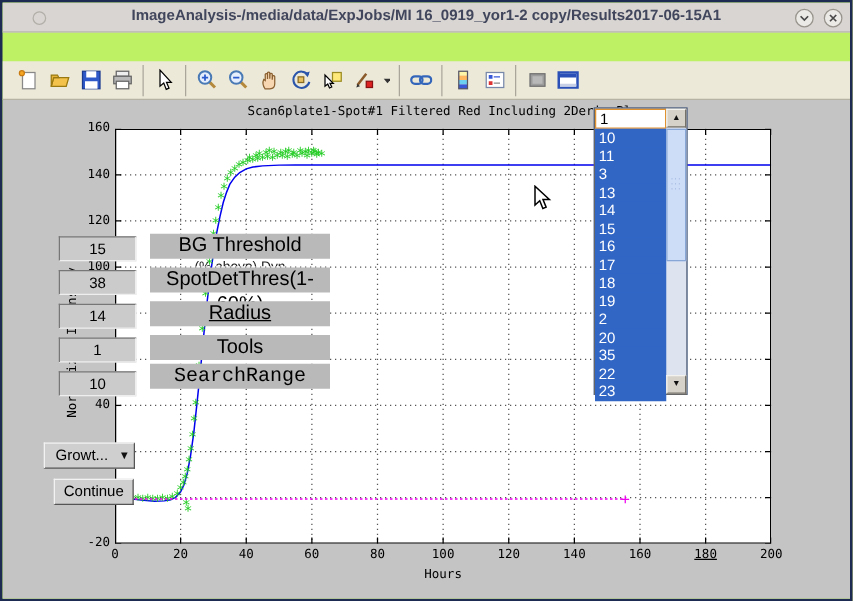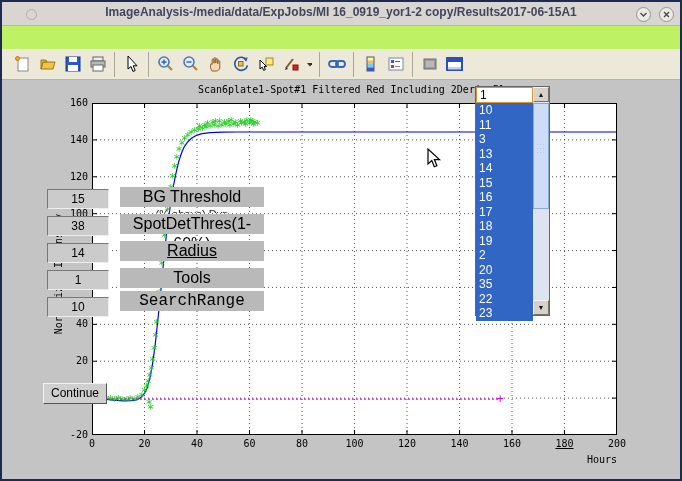--- a/index.html
+++ b/index.html
@@ -28,21 +28,21 @@
   .tb-btn.narrow{width:12px;}
   
   #figure{position:absolute;left:0;top:78px;width:678px;height:399px;background:#c4c4c4;}
   #plot-title{position:absolute;left:90px;top:4px;width:525px;text-align:center;
               font-family:"DejaVu Sans Mono",monospace;font-size:10px;color:#000;white-space:nowrap;}
   #plot-svg{position:absolute;left:90px;top:23px;background:#fff;}
   .xtick-label{position:absolute;top:358px;width:40px;margin-left:-20px;text-align:center;
               font-family:"DejaVu Sans Mono",monospace;font-size:10px;color:#000;}
   .ytick-label{position:absolute;left:56px;width:30px;text-align:right;
               font-family:"DejaVu Sans Mono",monospace;font-size:10px;color:#000;}
-  #xlabel{position:absolute;left:90px;top:374px;width:525px;text-align:right;
+  #xlabel{position:absolute;left:90px;top:374px;width:525px;text-align:center;
               font-family:"DejaVu Sans Mono",monospace;font-size:10px;color:#000;}
   #ylabel{position:absolute;left:-52px;top:187px;width:220px;height:14px;text-align:center;
               font-family:"DejaVu Sans Mono",monospace;font-size:10px;color:#000;
               transform:rotate(-90deg);}
   
   .edit-field{position:absolute;left:45px;width:62px;height:20px;background:#cbcbcb;
               border:1px solid;border-color:#777 #eee #eee #777;text-align:center;font-size:12px;
               font-family:"Liberation Sans",sans-serif;color:#000;padding:0;box-sizing:border-box;z-index:6;}
   .ctl-label{position:absolute;left:118px;width:144px;height:20px;background:#b9b9b9;
               text-align:center;line-height:20px;font-size:16px;color:#000;z-index:6;}
@@ -398,20 +398,21 @@
         <div class="ctl-label" style="top: 134px;">SpotDetThres(1-60%)</div>
         <input class="edit-field" value="14" style="top: 163px;">
         <div class="ctl-label" style="top: 161px; text-decoration: underline;">Radius</div>
         <input class="edit-field" value="1" style="top: 190px;">
         <div class="ctl-label" style="top: 188px;">Tools</div>
         <input class="edit-field" value="10" style="top: 217px;">
         <div class="ctl-label" style="top: 211px; font-family: Liberation Mono, monospace;">SearchRange</div>
       </div>
     <div id="bg-subtext">(% above) Dyn</div>
 
+    <div id="growth-btn" class="push-btn"><span>Growt...</span><span class="caret">▼</span></div>
     <div id="continue-btn" class="push-btn">Continue</div>
 
     <div id="dropdown">
       <div id="dd-focused">1</div>
       <div id="dd-list">
           <div class="dd-item">10</div>
           <div class="dd-item">11</div>
           <div class="dd-item">3</div>
           <div class="dd-item">13</div>
           <div class="dd-item">14</div>

